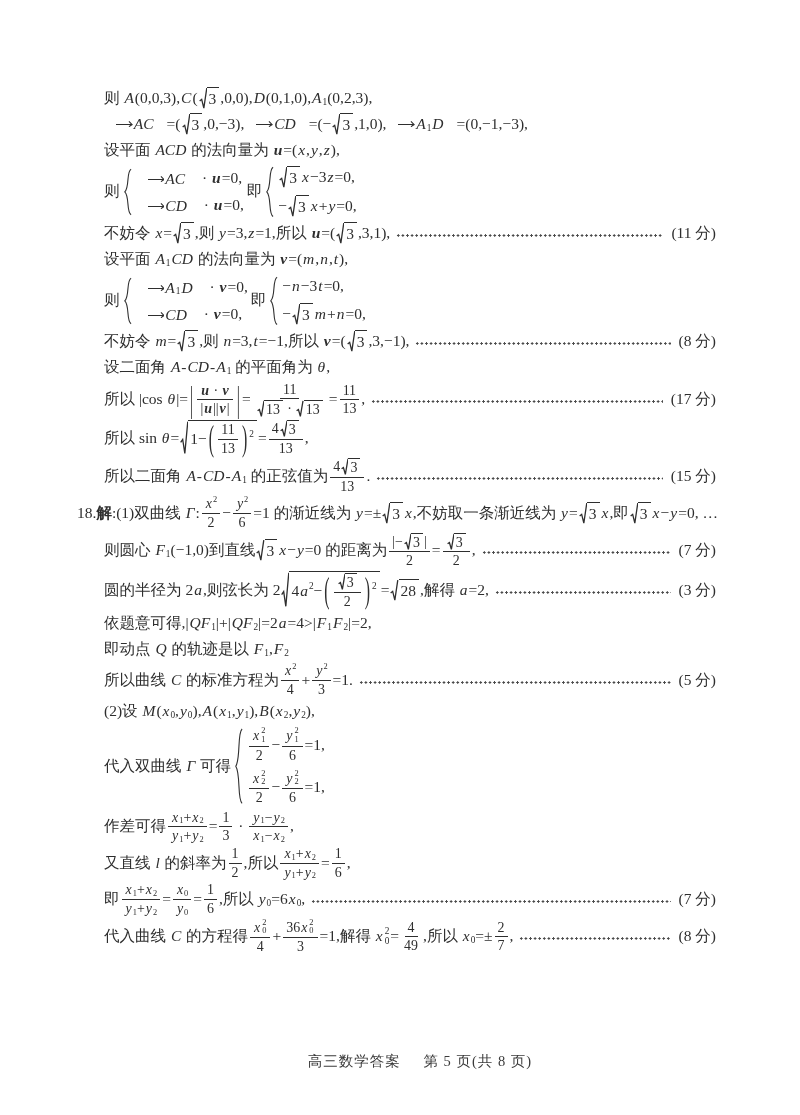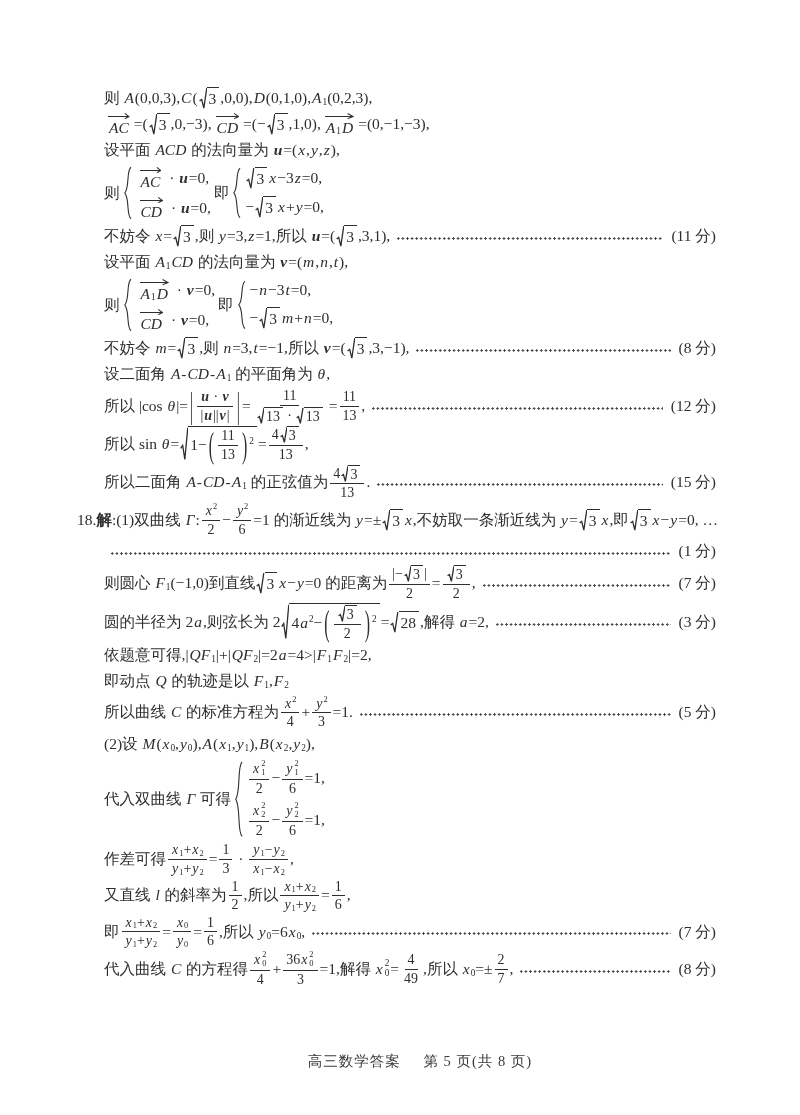--- a/index.html
+++ b/index.html
@@ -26,21 +26,21 @@
   .frac{display:inline-flex;flex-direction:column;align-items:center;
         font-size:0.9em;line-height:1.12;margin:0 2px;vertical-align:middle;}
   .fn,.fd{display:flex;align-items:center;justify-content:center;white-space:pre;padding:0 3px;}
   .fn{border-bottom:1px solid currentColor;padding-bottom:1px;}
   .fd{padding-top:1px;}
   .sqrt{display:inline-flex;align-items:stretch;margin:0 1px;}
   .rad{width:0.52em;flex:none;display:flex;}
   .rad svg{width:100%;height:100%;display:block;}
   .sqb{border-top:1.2px solid currentColor;padding:1px 3px 0 2px;
        display:flex;align-items:center;white-space:pre;}
-  .vec{display:inline-flex;flex-direction:column;align-items:center;margin:0 4px;line-height:1.1;}
+  .vec{display:inline-flex;flex-direction:row;align-items:center;margin:0 12px;line-height:1.1;}
   .va{width:100%;height:7px;margin-bottom:0;}
   .va svg{width:100%;height:100%;display:block;}
   .vb{display:flex;align-items:center;white-space:pre;}
   .cases{display:inline-flex;align-items:center;margin:2px 3px;}
   .cbrace{align-self:stretch;width:9px;margin-right:4px;flex:none;}
   .cbrace svg{width:100%;height:100%;display:block;}
   .crows{display:flex;flex-direction:column;gap:6px;align-items:flex-start;}
   .crow{display:flex;align-items:center;white-space:pre;}
   .brk{display:inline-flex;align-items:center;}
   .binner{display:flex;align-items:center;white-space:pre;}
@@ -106,37 +106,36 @@
     <div class="line"><span class="txt">不妨令 </span><span class="var">m</span><span class="txt">=</span><span class="sqrt"><span class="rad"><svg viewBox="0 0 12 26" preserveAspectRatio="none">
             <path d="M1 16 L4 14 L7.2 24 L11.6 1.2" fill="none" stroke="currentColor" stroke-width="1.3" vector-effect="non-scaling-stroke"></path>
           </svg></span><span class="sqb"><span class="txt">3</span></span></span><span class="txt">,则 </span><span class="var">n</span><span class="txt">=3,</span><span class="var">t</span><span class="txt">=−1,所以 </span><span class="bvar">v</span><span class="txt">=(</span><span class="sqrt"><span class="rad"><svg viewBox="0 0 12 26" preserveAspectRatio="none">
             <path d="M1 16 L4 14 L7.2 24 L11.6 1.2" fill="none" stroke="currentColor" stroke-width="1.3" vector-effect="non-scaling-stroke"></path>
           </svg></span><span class="sqb"><span class="txt">3</span></span></span><span class="txt">,3,−1),</span><span class="dots"></span><span class="score">(8 分)</span></div>
     <div class="line"><span class="txt">设二面角 </span><span class="var">A</span><span class="txt">-</span><span class="var">CD</span><span class="txt">-</span><span class="var">A</span><span class="sub">1</span><span class="txt"> 的平面角为 </span><span class="var">θ</span><span class="txt">,</span></div>
     <div class="line"><span class="txt">所以 |cos </span><span class="var">θ</span><span class="txt">|=</span><span class="brk"><span class="fence tall">|</span><span class="binner"><span class="frac"><span class="fn"><span class="bvar">u</span><span class="txt"> · </span><span class="bvar">v</span></span><span class="fd"><span class="txt">|</span><span class="bvar">u</span><span class="txt">||</span><span class="bvar">v</span><span class="txt">|</span></span></span></span><span class="fence tall">|</span></span><span class="txt">=</span><span class="frac"><span class="fn"><span class="txt">11</span></span><span class="fd"><span class="sqrt"><span class="rad"><svg viewBox="0 0 12 26" preserveAspectRatio="none">
                 <path d="M1 16 L4 14 L7.2 24 L11.6 1.2" fill="none" stroke="currentColor" stroke-width="1.3" vector-effect="non-scaling-stroke"></path>
               </svg></span><span class="sqb"><span class="txt">13</span></span></span><span class="txt"> · </span><span class="sqrt"><span class="rad"><svg viewBox="0 0 12 26" preserveAspectRatio="none">
                 <path d="M1 16 L4 14 L7.2 24 L11.6 1.2" fill="none" stroke="currentColor" stroke-width="1.3" vector-effect="non-scaling-stroke"></path>
-              </svg></span><span class="sqb"><span class="txt">13</span></span></span></span></span><span class="txt">=</span><span class="frac"><span class="fn"><span class="txt">11</span></span><span class="fd"><span class="txt">13</span></span></span><span class="txt">,</span><span class="dots"></span><span class="score">(12 分)</span></div>
+              </svg></span><span class="sqb"><span class="txt">13</span></span></span></span></span><span class="txt">=</span><span class="frac"><span class="fn"><span class="txt">11</span></span><span class="fd"><span class="txt">13</span></span></span><span class="txt">,</span><span class="dots"></span><span class="score">(17 分)</span></div>
     <div class="line"><span class="txt">所以 sin </span><span class="var">θ</span><span class="txt">=</span><span class="sqrt"><span class="rad"><svg viewBox="0 0 12 26" preserveAspectRatio="none">
             <path d="M1 16 L4 14 L7.2 24 L11.6 1.2" fill="none" stroke="currentColor" stroke-width="1.3" vector-effect="non-scaling-stroke"></path>
           </svg></span><span class="sqb"><span class="txt">1−</span><span class="brk"><span class="fence tall">(</span><span class="binner"><span class="frac"><span class="fn"><span class="txt">11</span></span><span class="fd"><span class="txt">13</span></span></span></span><span class="fence tall">)</span></span><span class="sup">2</span></span></span><span class="txt">=</span><span class="frac"><span class="fn"><span class="txt">4</span><span class="sqrt"><span class="rad"><svg viewBox="0 0 12 26" preserveAspectRatio="none">
                 <path d="M1 16 L4 14 L7.2 24 L11.6 1.2" fill="none" stroke="currentColor" stroke-width="1.3" vector-effect="non-scaling-stroke"></path>
               </svg></span><span class="sqb"><span class="txt">3</span></span></span></span><span class="fd"><span class="txt">13</span></span></span><span class="txt">,</span></div>
     <div class="line"><span class="txt">所以二面角 </span><span class="var">A</span><span class="txt">-</span><span class="var">CD</span><span class="txt">-</span><span class="var">A</span><span class="sub">1</span><span class="txt"> 的正弦值为</span><span class="frac"><span class="fn"><span class="txt">4</span><span class="sqrt"><span class="rad"><svg viewBox="0 0 12 26" preserveAspectRatio="none">
                 <path d="M1 16 L4 14 L7.2 24 L11.6 1.2" fill="none" stroke="currentColor" stroke-width="1.3" vector-effect="non-scaling-stroke"></path>
               </svg></span><span class="sqb"><span class="txt">3</span></span></span></span><span class="fd"><span class="txt">13</span></span></span><span class="txt">.</span><span class="dots"></span><span class="score">(15 分)</span></div>
     <div class="line ind0"><span class="txt">18.</span><span class="txt bold">解</span><span class="txt">:(1)双曲线 </span><span class="var">Γ</span><span class="txt">:</span><span class="frac"><span class="fn"><span class="var">x</span><span class="sup">2</span></span><span class="fd"><span class="txt">2</span></span></span><span class="txt">−</span><span class="frac"><span class="fn"><span class="var">y</span><span class="sup">2</span></span><span class="fd"><span class="txt">6</span></span></span><span class="txt">=1 的渐近线为 </span><span class="var">y</span><span class="txt">=±</span><span class="sqrt"><span class="rad"><svg viewBox="0 0 12 26" preserveAspectRatio="none">
             <path d="M1 16 L4 14 L7.2 24 L11.6 1.2" fill="none" stroke="currentColor" stroke-width="1.3" vector-effect="non-scaling-stroke"></path>
           </svg></span><span class="sqb"><span class="txt">3</span></span></span><span class="var">x</span><span class="txt">,不妨取一条渐近线为 </span><span class="var">y</span><span class="txt">=</span><span class="sqrt"><span class="rad"><svg viewBox="0 0 12 26" preserveAspectRatio="none">
             <path d="M1 16 L4 14 L7.2 24 L11.6 1.2" fill="none" stroke="currentColor" stroke-width="1.3" vector-effect="non-scaling-stroke"></path>
           </svg></span><span class="sqb"><span class="txt">3</span></span></span><span class="var">x</span><span class="txt">,即</span><span class="sqrt"><span class="rad"><svg viewBox="0 0 12 26" preserveAspectRatio="none">
             <path d="M1 16 L4 14 L7.2 24 L11.6 1.2" fill="none" stroke="currentColor" stroke-width="1.3" vector-effect="non-scaling-stroke"></path>
           </svg></span><span class="sqb"><span class="txt">3</span></span></span><span class="var">x</span><span class="txt">−</span><span class="var">y</span><span class="txt">=0, …</span></div>
-    <div class="line"><span class="dots"></span><span class="score">(1 分)</span></div>
     <div class="line"><span class="txt">则圆心 </span><span class="var">F</span><span class="sub">1</span><span class="txt">(−1,0)到直线</span><span class="sqrt"><span class="rad"><svg viewBox="0 0 12 26" preserveAspectRatio="none">
             <path d="M1 16 L4 14 L7.2 24 L11.6 1.2" fill="none" stroke="currentColor" stroke-width="1.3" vector-effect="non-scaling-stroke"></path>
           </svg></span><span class="sqb"><span class="txt">3</span></span></span><span class="var">x</span><span class="txt">−</span><span class="var">y</span><span class="txt">=0 的距离为</span><span class="frac"><span class="fn"><span class="brk"><span class="fence">|</span><span class="binner"><span class="txt">−</span><span class="sqrt"><span class="rad"><svg viewBox="0 0 12 26" preserveAspectRatio="none">
                     <path d="M1 16 L4 14 L7.2 24 L11.6 1.2" fill="none" stroke="currentColor" stroke-width="1.3" vector-effect="non-scaling-stroke"></path>
                   </svg></span><span class="sqb"><span class="txt">3</span></span></span></span><span class="fence">|</span></span></span><span class="fd"><span class="txt">2</span></span></span><span class="txt">=</span><span class="frac"><span class="fn"><span class="sqrt"><span class="rad"><svg viewBox="0 0 12 26" preserveAspectRatio="none">
                 <path d="M1 16 L4 14 L7.2 24 L11.6 1.2" fill="none" stroke="currentColor" stroke-width="1.3" vector-effect="non-scaling-stroke"></path>
               </svg></span><span class="sqb"><span class="txt">3</span></span></span></span><span class="fd"><span class="txt">2</span></span></span><span class="txt">,</span><span class="dots"></span><span class="score">(7 分)</span></div>
     <div class="line"><span class="txt">圆的半径为 2</span><span class="var">a</span><span class="txt">,则弦长为 2</span><span class="sqrt"><span class="rad"><svg viewBox="0 0 12 26" preserveAspectRatio="none">
             <path d="M1 16 L4 14 L7.2 24 L11.6 1.2" fill="none" stroke="currentColor" stroke-width="1.3" vector-effect="non-scaling-stroke"></path>
           </svg></span><span class="sqb"><span class="txt">4</span><span class="var">a</span><span class="sup">2</span><span class="txt">−</span><span class="brk"><span class="fence tall">(</span><span class="binner"><span class="frac"><span class="fn"><span class="sqrt"><span class="rad"><svg viewBox="0 0 12 26" preserveAspectRatio="none">

